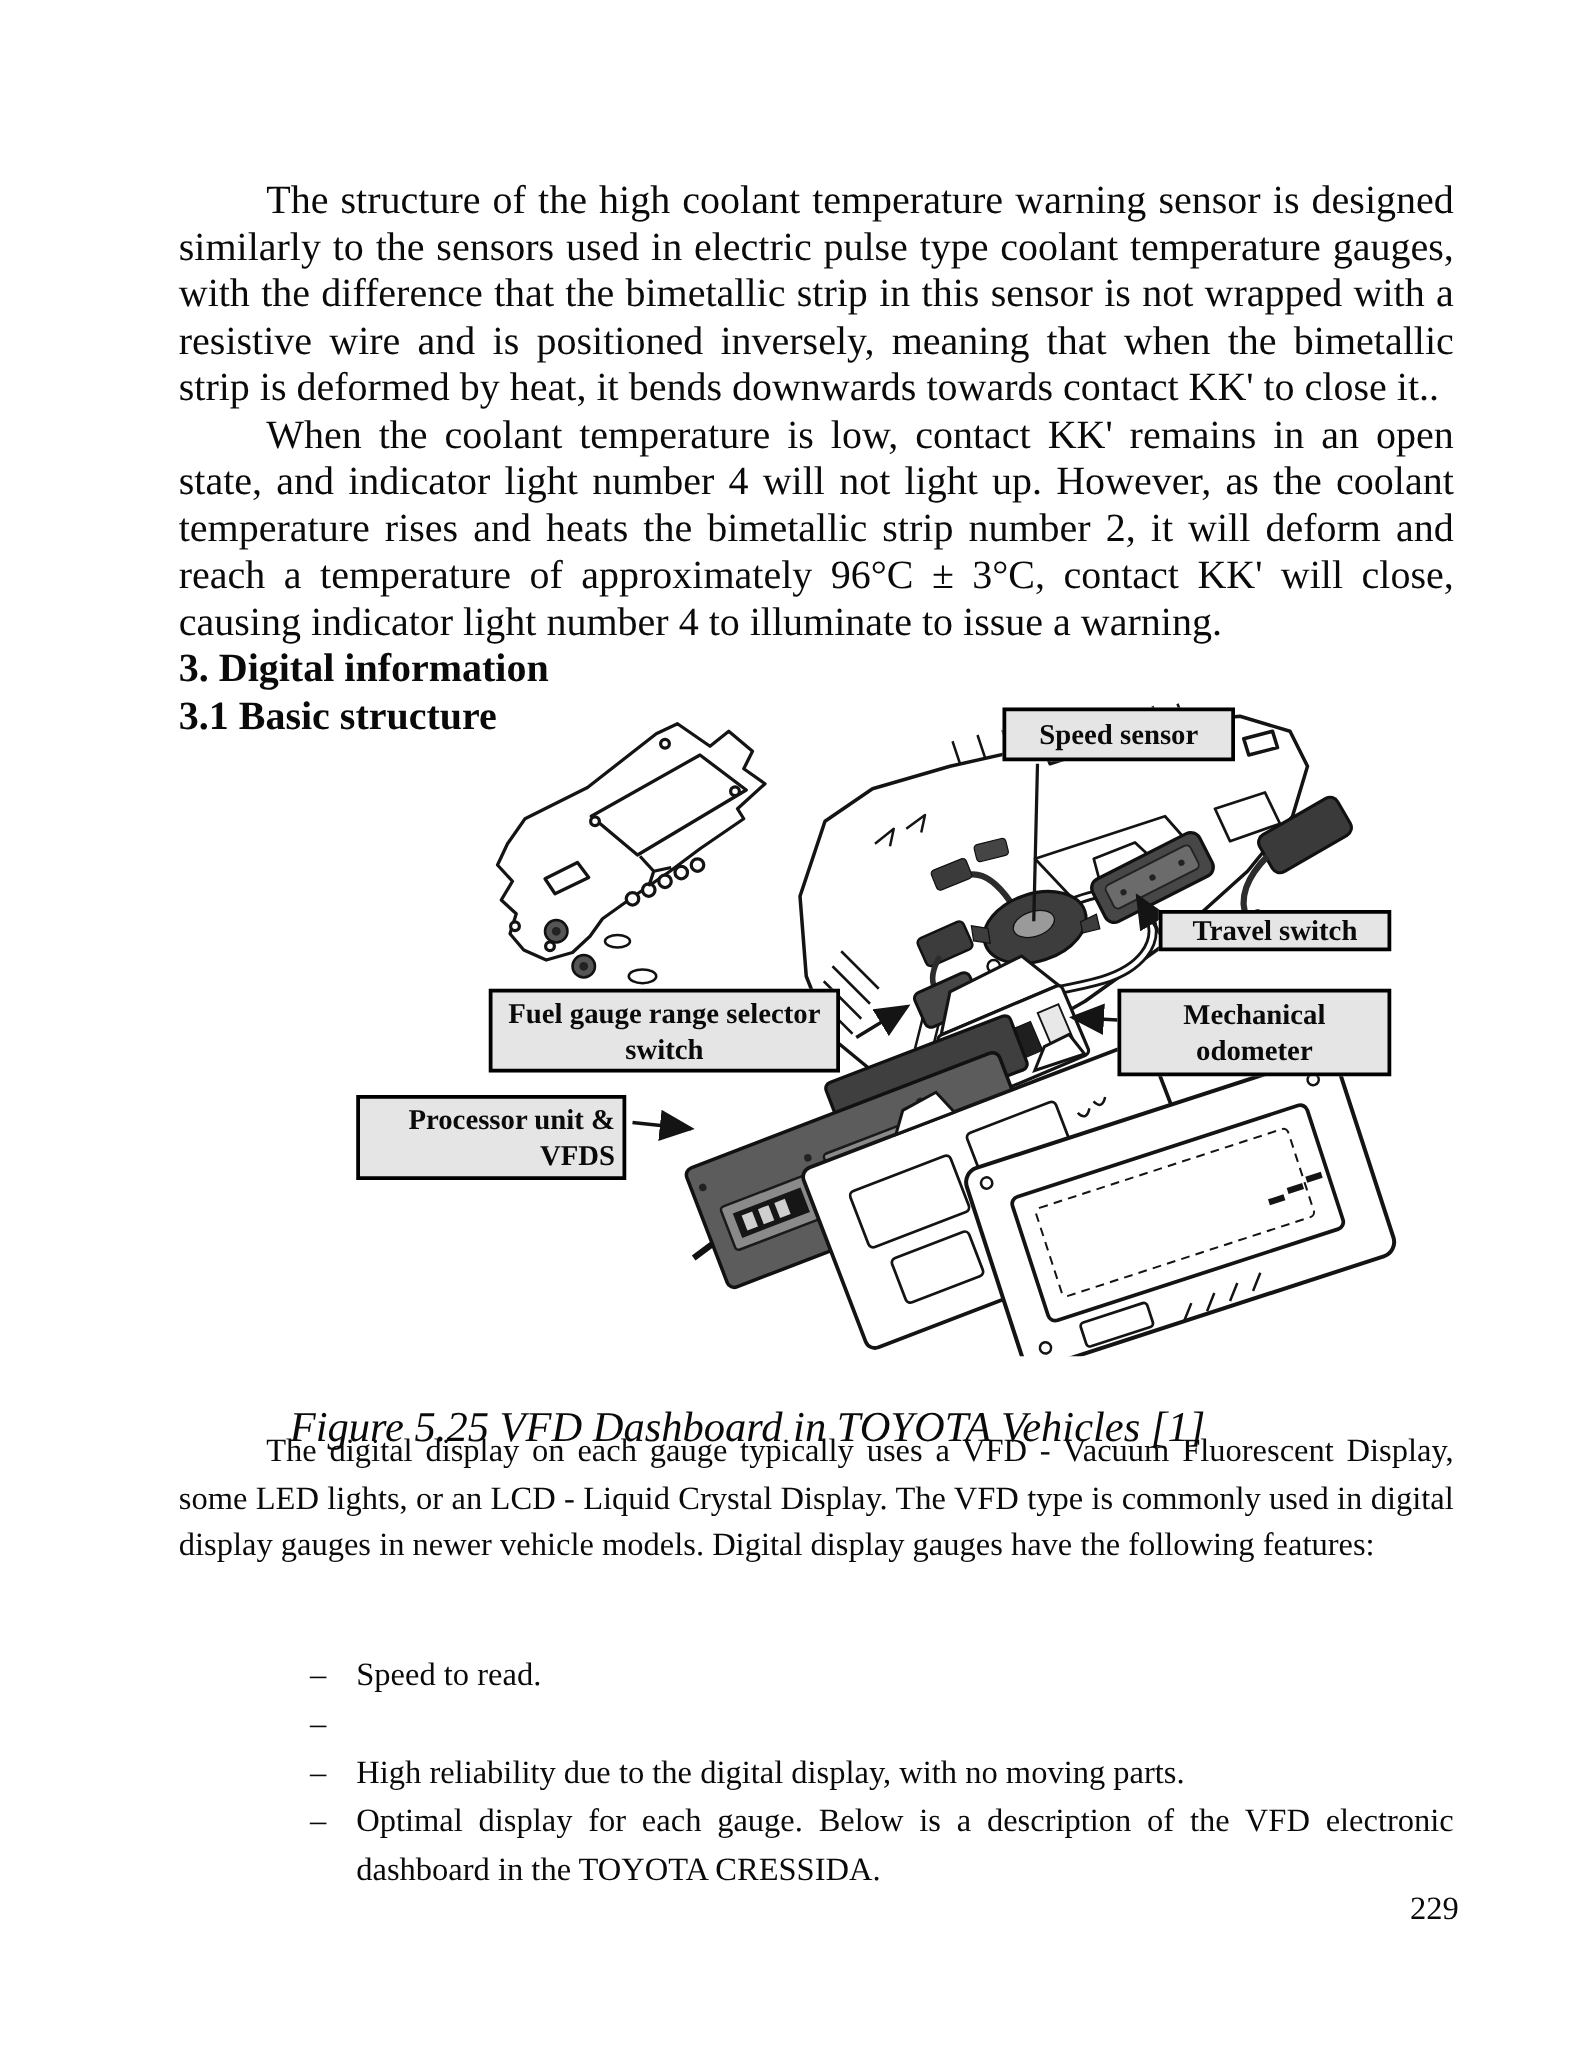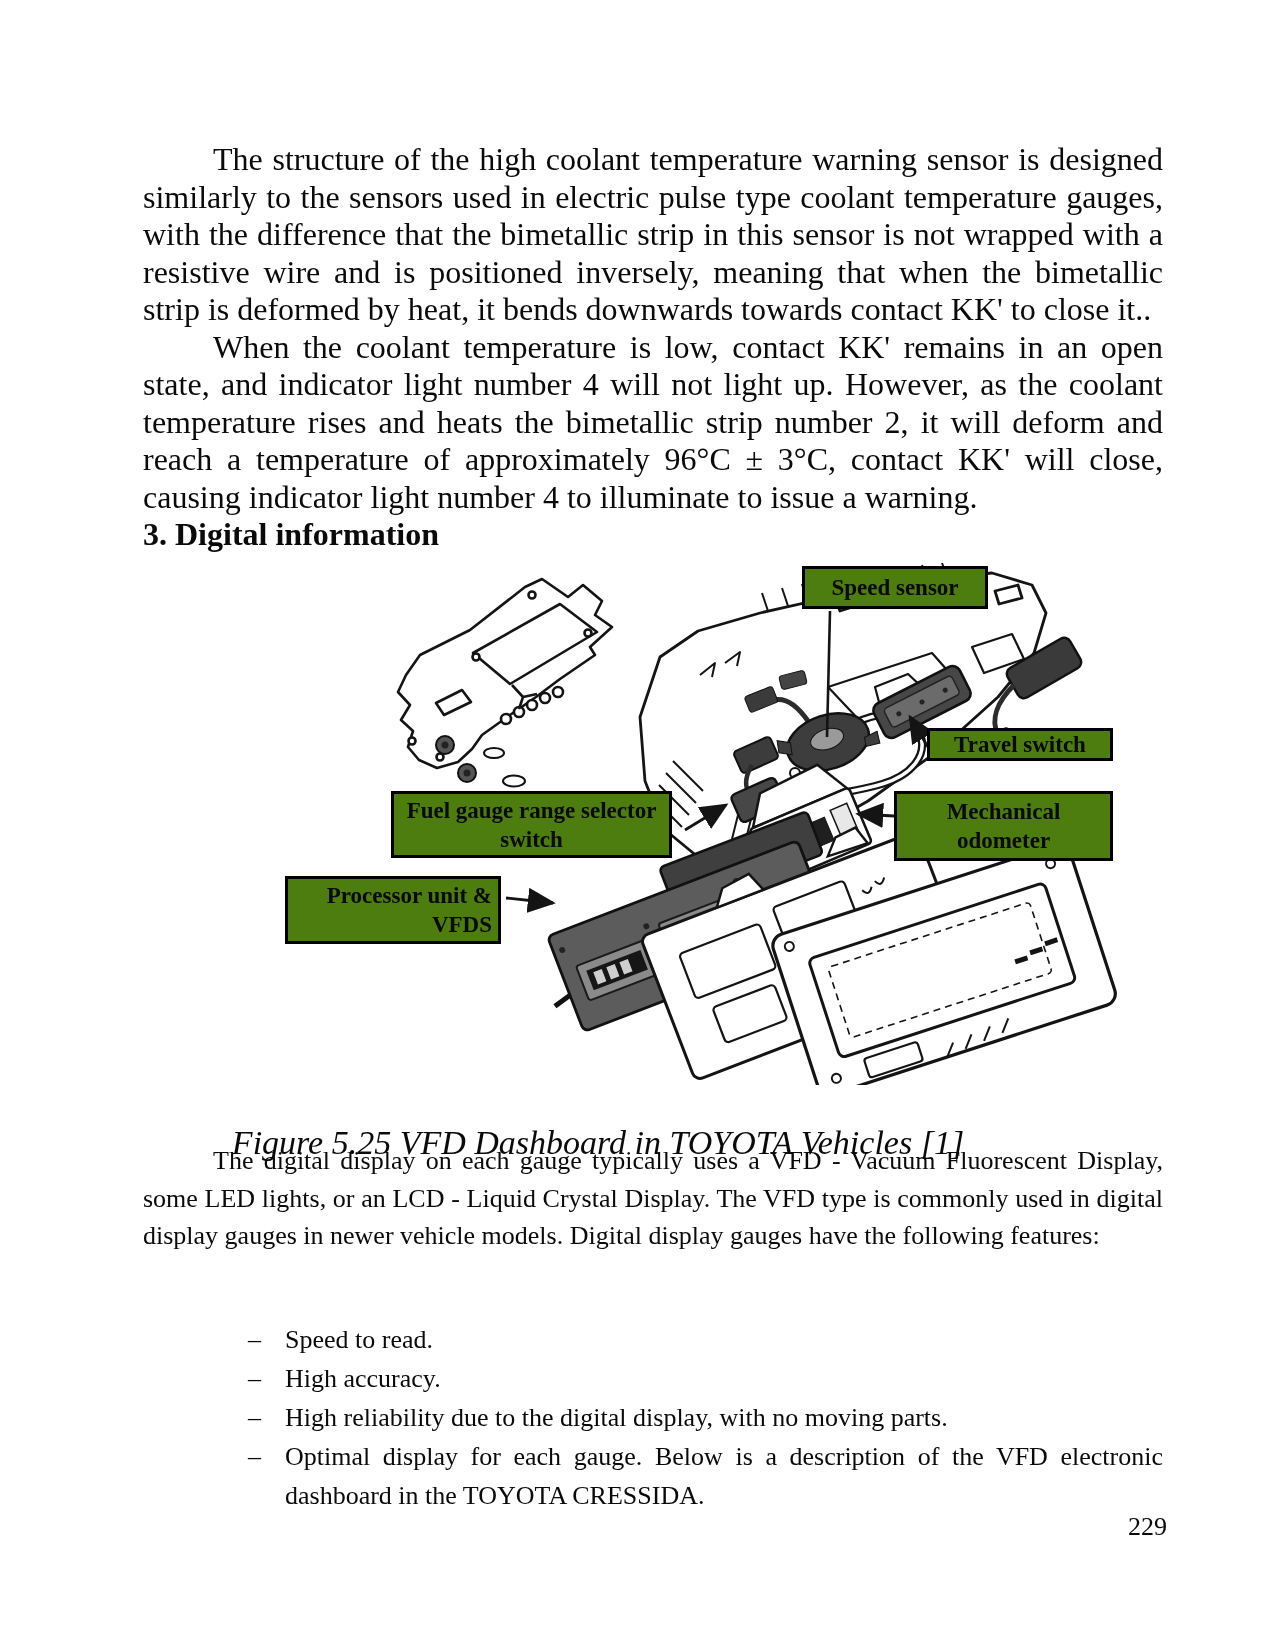--- a/index.html
+++ b/index.html
@@ -44,41 +44,42 @@
   .feature-text { flex:1; text-align:justify; }
   .page-number {
     position:absolute;
     top:1512px; right:108px;
     font-size:26px;
   }
   .figure-area { position:absolute; left:140px; top:535px; width:1000px; height:550px; }
   .fig-label {
     position:absolute;
     border:3px solid #000;
-    background:#4d7c0f;
+    background:#e5e5e5;
     font-weight:bold; font-size:23px; line-height:29px;
     text-align:center;
     display:flex; align-items:center; justify-content:center;
     padding:2px 6px;
   }
   .lbl-speed    { left:802px; top:566px; width:186px; height:43px; }
   .lbl-travel   { left:927px; top:728px; width:186px; height:33px; }
   .lbl-fuel     { left:391px; top:791px; width:281px; height:67px; }
   .lbl-odometer { left:894px; top:791px; width:219px; height:70px; }
   .lbl-processor{ left:285px; top:876px; width:216px; height:68px;text-align:right; }
 </style>
 </head>
 <body>
 
 <div class="page">
 
   <div class="textblock">
     <p class="para">The structure of the high coolant temperature warning sensor is designed similarly to the sensors used in electric pulse type coolant temperature gauges, with the difference that the bimetallic strip in this sensor is not wrapped with a resistive wire and is positioned inversely, meaning that when the bimetallic strip is deformed by heat, it bends downwards towards contact KK' to close it..</p>
     <p class="para">When the coolant temperature is low, contact KK' remains in an open state, and indicator light number 4 will not light up. However, as the coolant temperature rises and heats the bimetallic strip number 2, it will deform and reach a temperature of approximately 96°C ± 3°C, contact KK' will close, causing indicator light number 4 to illuminate to issue a warning.</p>
     <p class="heading">3. Digital information</p>
+    <p class="heading">3.1 Basic structure</p>
   </div>
 
   <svg class="figure-area" viewBox="0 0 1000 550" xmlns="http://www.w3.org/2000/svg">
     <defs>
       <marker id="ah" markerWidth="11" markerHeight="9" refX="9" refY="4.5" orient="auto">
         <path d="M0,0 L10,4.5 L0,9 Z" fill="#141414"></path>
       </marker>
     </defs>
 
     <g fill="#ffffff" stroke="#141414" stroke-width="2.6" stroke-linejoin="round">
@@ -227,21 +228,20 @@
 
   <p class="para3">The digital display on each gauge typically uses a VFD - Vacuum Fluorescent Display, some LED lights, or an LCD - Liquid Crystal Display. The VFD type is commonly used in digital display gauges in newer vehicle models. Digital display gauges have the following features:</p>
 
   <div class="features">
     <div class="feature-row">
       <span class="feature-marker">–</span>
       <span class="feature-text">Speed to read.</span>
     </div>
     <div class="feature-row">
       <span class="feature-marker">–</span>
-      <span class="feature-text">High accuracy.</span>
     </div>
     <div class="feature-row">
       <span class="feature-marker">–</span>
       <span class="feature-text">High reliability due to the digital display, with no moving parts.</span>
     </div>
     <div class="feature-row">
       <span class="feature-marker">–</span>
       <span class="feature-text">Optimal display for each gauge. Below is a description of the VFD electronic dashboard in the TOYOTA CRESSIDA.</span>
     </div>
   </div>

